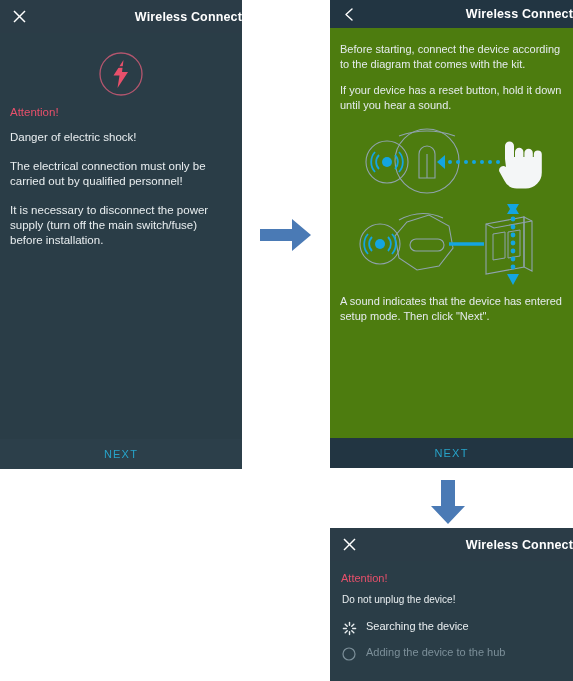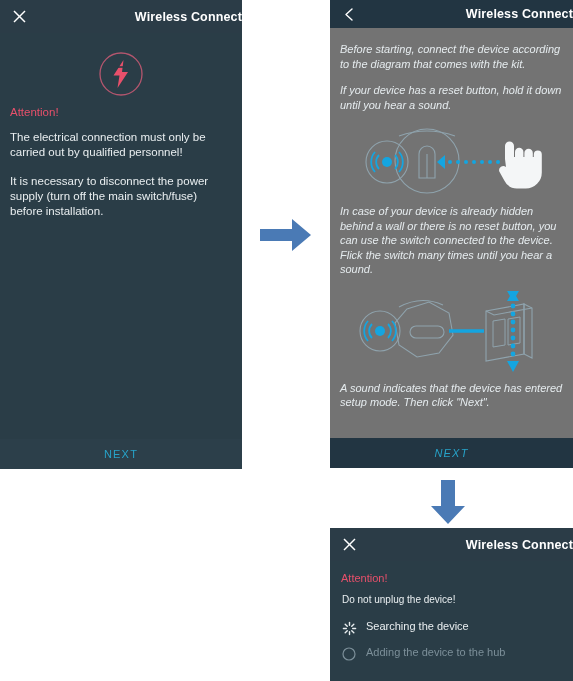--- a/index.html
+++ b/index.html
@@ -60,22 +60,21 @@
     height: 436px;
     background: #2a3d47;
     padding: 0;
   }
 
   
   #panel-instructions { left: 330px; top: 0; width: 243px; height: 468px; }
   #panel-instructions .panel-header { background: #223542; height: 28px; }
   #panel-instructions .panel-body {
     height: 440px;
-    background: #737373;
-    font-style: italic;
+    background: #4d7c0f;
   }
 
   
   #panel-searching { left: 330px; top: 528px; width: 243px; height: 153px; }
   #panel-searching .panel-body {
     height: 120px;
     background: #2a3d47;
   }
 
   
@@ -182,20 +181,21 @@
         <svg width="48" height="48" viewBox="0 0 48 48">
           <circle cx="24" cy="24" r="21" fill="none" stroke="#b4566e" stroke-width="1.3"></circle>
           <path d="M26.5 10 L16.5 25.5 L22.5 25.5 L20.5 38 L31 22 L25 22 Z" fill="#e8506b"></path>
           <line x1="20" y1="17" x2="30" y2="17" stroke="#2a3d47" stroke-width="1.6"></line>
         </svg>
       </div>
 
       <p class="attention">Attention!</p>
 
       <div class="warn-text">
+        <p>Danger of electric shock!</p>
         <p>The electrical connection must only be carried out by qualified personnel!</p>
         <p>It is necessary to disconnect the power supply (turn off the main switch/fuse) before installation.</p>
       </div>
 
       <div class="next-bar">
         <span>NEXT</span>
       </div>
     </div>
   </div>
 
@@ -251,23 +251,20 @@
                      l1 0 l0 -5 a4.2 4.2 0 0 1 8.4 0 l0 5
                      l1 0 l0 -4 a4.2 4.2 0 0 1 8.4 0 l0 4
                      l1 0 l0 -2.5 a4 4 0 0 1 8 0
                      l0 18 a16 16 0 0 1 -16 16
                      l-9 0 a14 14 0 0 1 -12.5 -8
                      l-5 -9 a4.2 4.2 0 0 1 6.7 -4.5 Z"></path>
           </g>
         </svg>
       </div>
 
-      <div class="instr-text" style="padding-top:2px;">
-        <p>In case of your device is already hidden behind a wall or there is no reset button, you can use the switch connected to the device. Flick the switch many times until you hear a sound.</p>
-      </div>
 
       <div class="diagram" style="height:88px;">
         <svg width="205" height="88" viewBox="0 0 205 88">
 
           <path d="M58 20 L80 13 L100 24 L104 46 L90 64 L68 68 L50 56 L46 34 Z" fill="none" stroke="#8fa3ad" stroke-width="1.1"></path>
           <path d="M50 18 Q72 6 94 16" fill="none" stroke="#8fa3ad" stroke-width="1.1"></path>
 
           <rect x="61" y="37" width="34" height="12" rx="6" fill="none" stroke="#8fa3ad" stroke-width="1.1"></rect>
 
           <circle cx="31" cy="42" r="20" fill="none" stroke="#8fa3ad" stroke-width="1.1"></circle>

